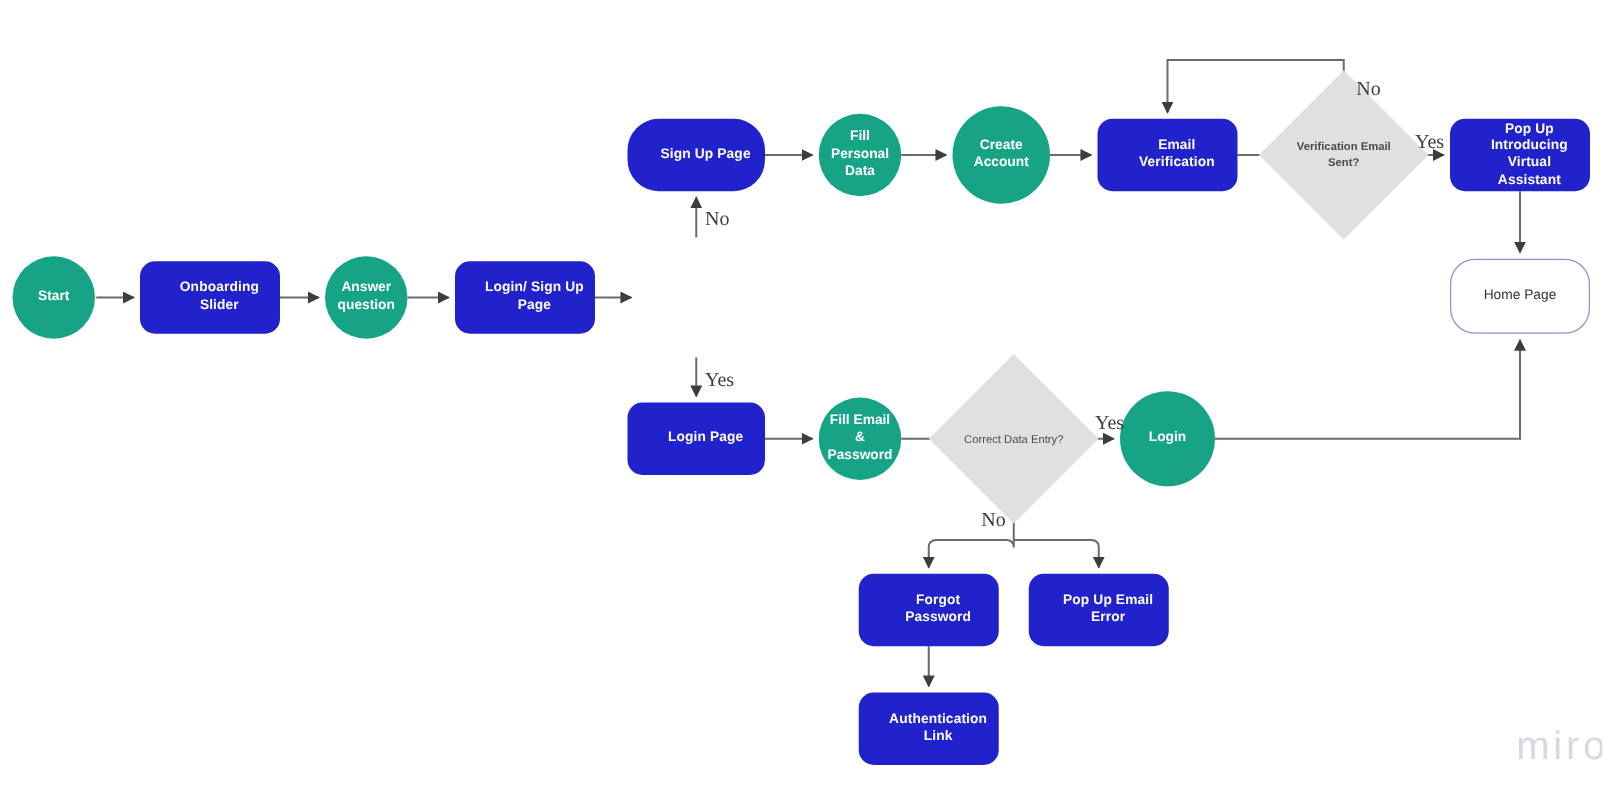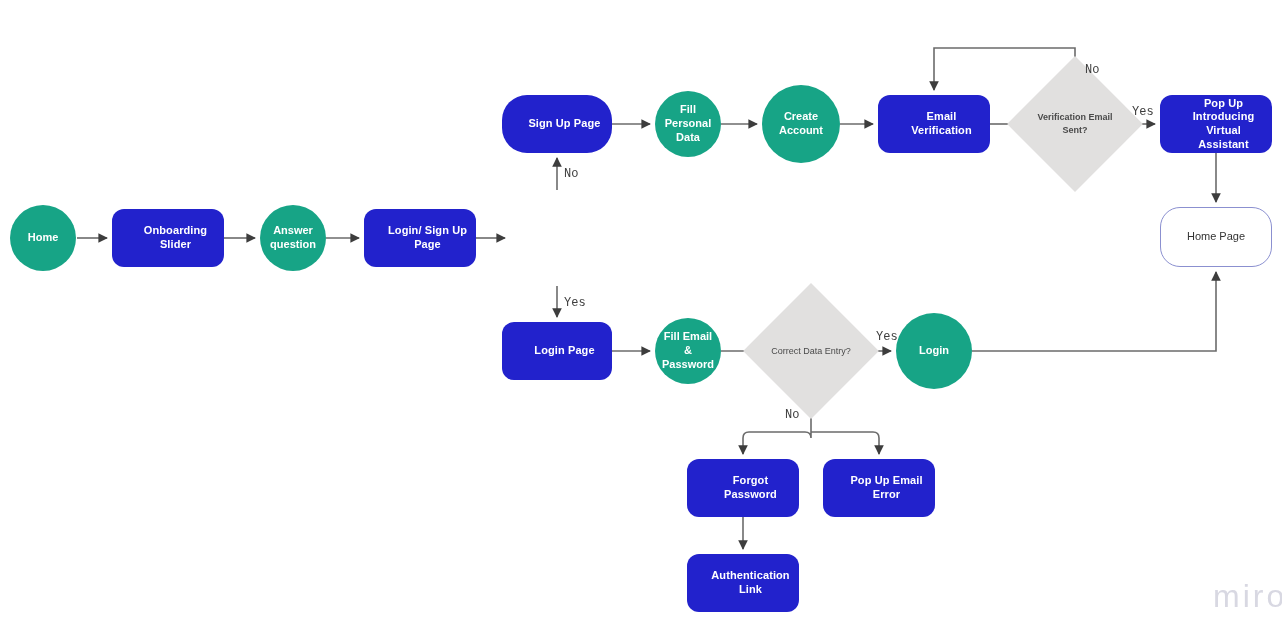--- a/index.html
+++ b/index.html
@@ -82,23 +82,23 @@
   .node.page {
     background: #ffffff;
     border: 1.5px solid #8b90d0;
     border-radius: 20px;
     color: #333333;
     font-weight: normal;
     font-size: 11px;
   }
   .edge-label {
     position: absolute;
-    font-size: 12px;
+    font-size: 16px;
     color: #3d3d3d;
-    font-family: Liberation Mono, monospace;
+    font-family: Liberation Serif, serif;
     z-index: 4;
     white-space: nowrap;
   }
   .watermark {
     position: absolute;
     font-size: 32px;
     letter-spacing: 3px;
     color: #d8d8e2;
     font-family: "Liberation Sans", sans-serif;
     z-index: 2;
@@ -144,21 +144,21 @@
       <path d="M 811 399 L 811 438 Q 811 432 805 432 L 749 432 Q 743 432 743 438 L 743 454"></path>
       <path d="M 811 432 Q 811 432 817 432 L 873 432 Q 879 432 879 438 L 879 454"></path>
 
       <path d="M 743 517 L 743 549"></path>
 
       <path d="M 972 351 L 1216 351 L 1216 272"></path>
     </g>
   </svg>
 
   <div class="node terminal" style="left:10px; top:205px; width:66px; height:66px;">
-    <span class="label">Home</span>
+    <span class="label">Start</span>
   </div>
 
   <div class="node process" style="left:112px; top:209px; width:112px; height:58px;">
     <span class="label">Onboarding Slider</span>
   </div>
 
   <div class="node terminal" style="left:260px; top:205px; width:66px; height:66px;">
     <span class="label">Answer question</span>
   </div>
 

